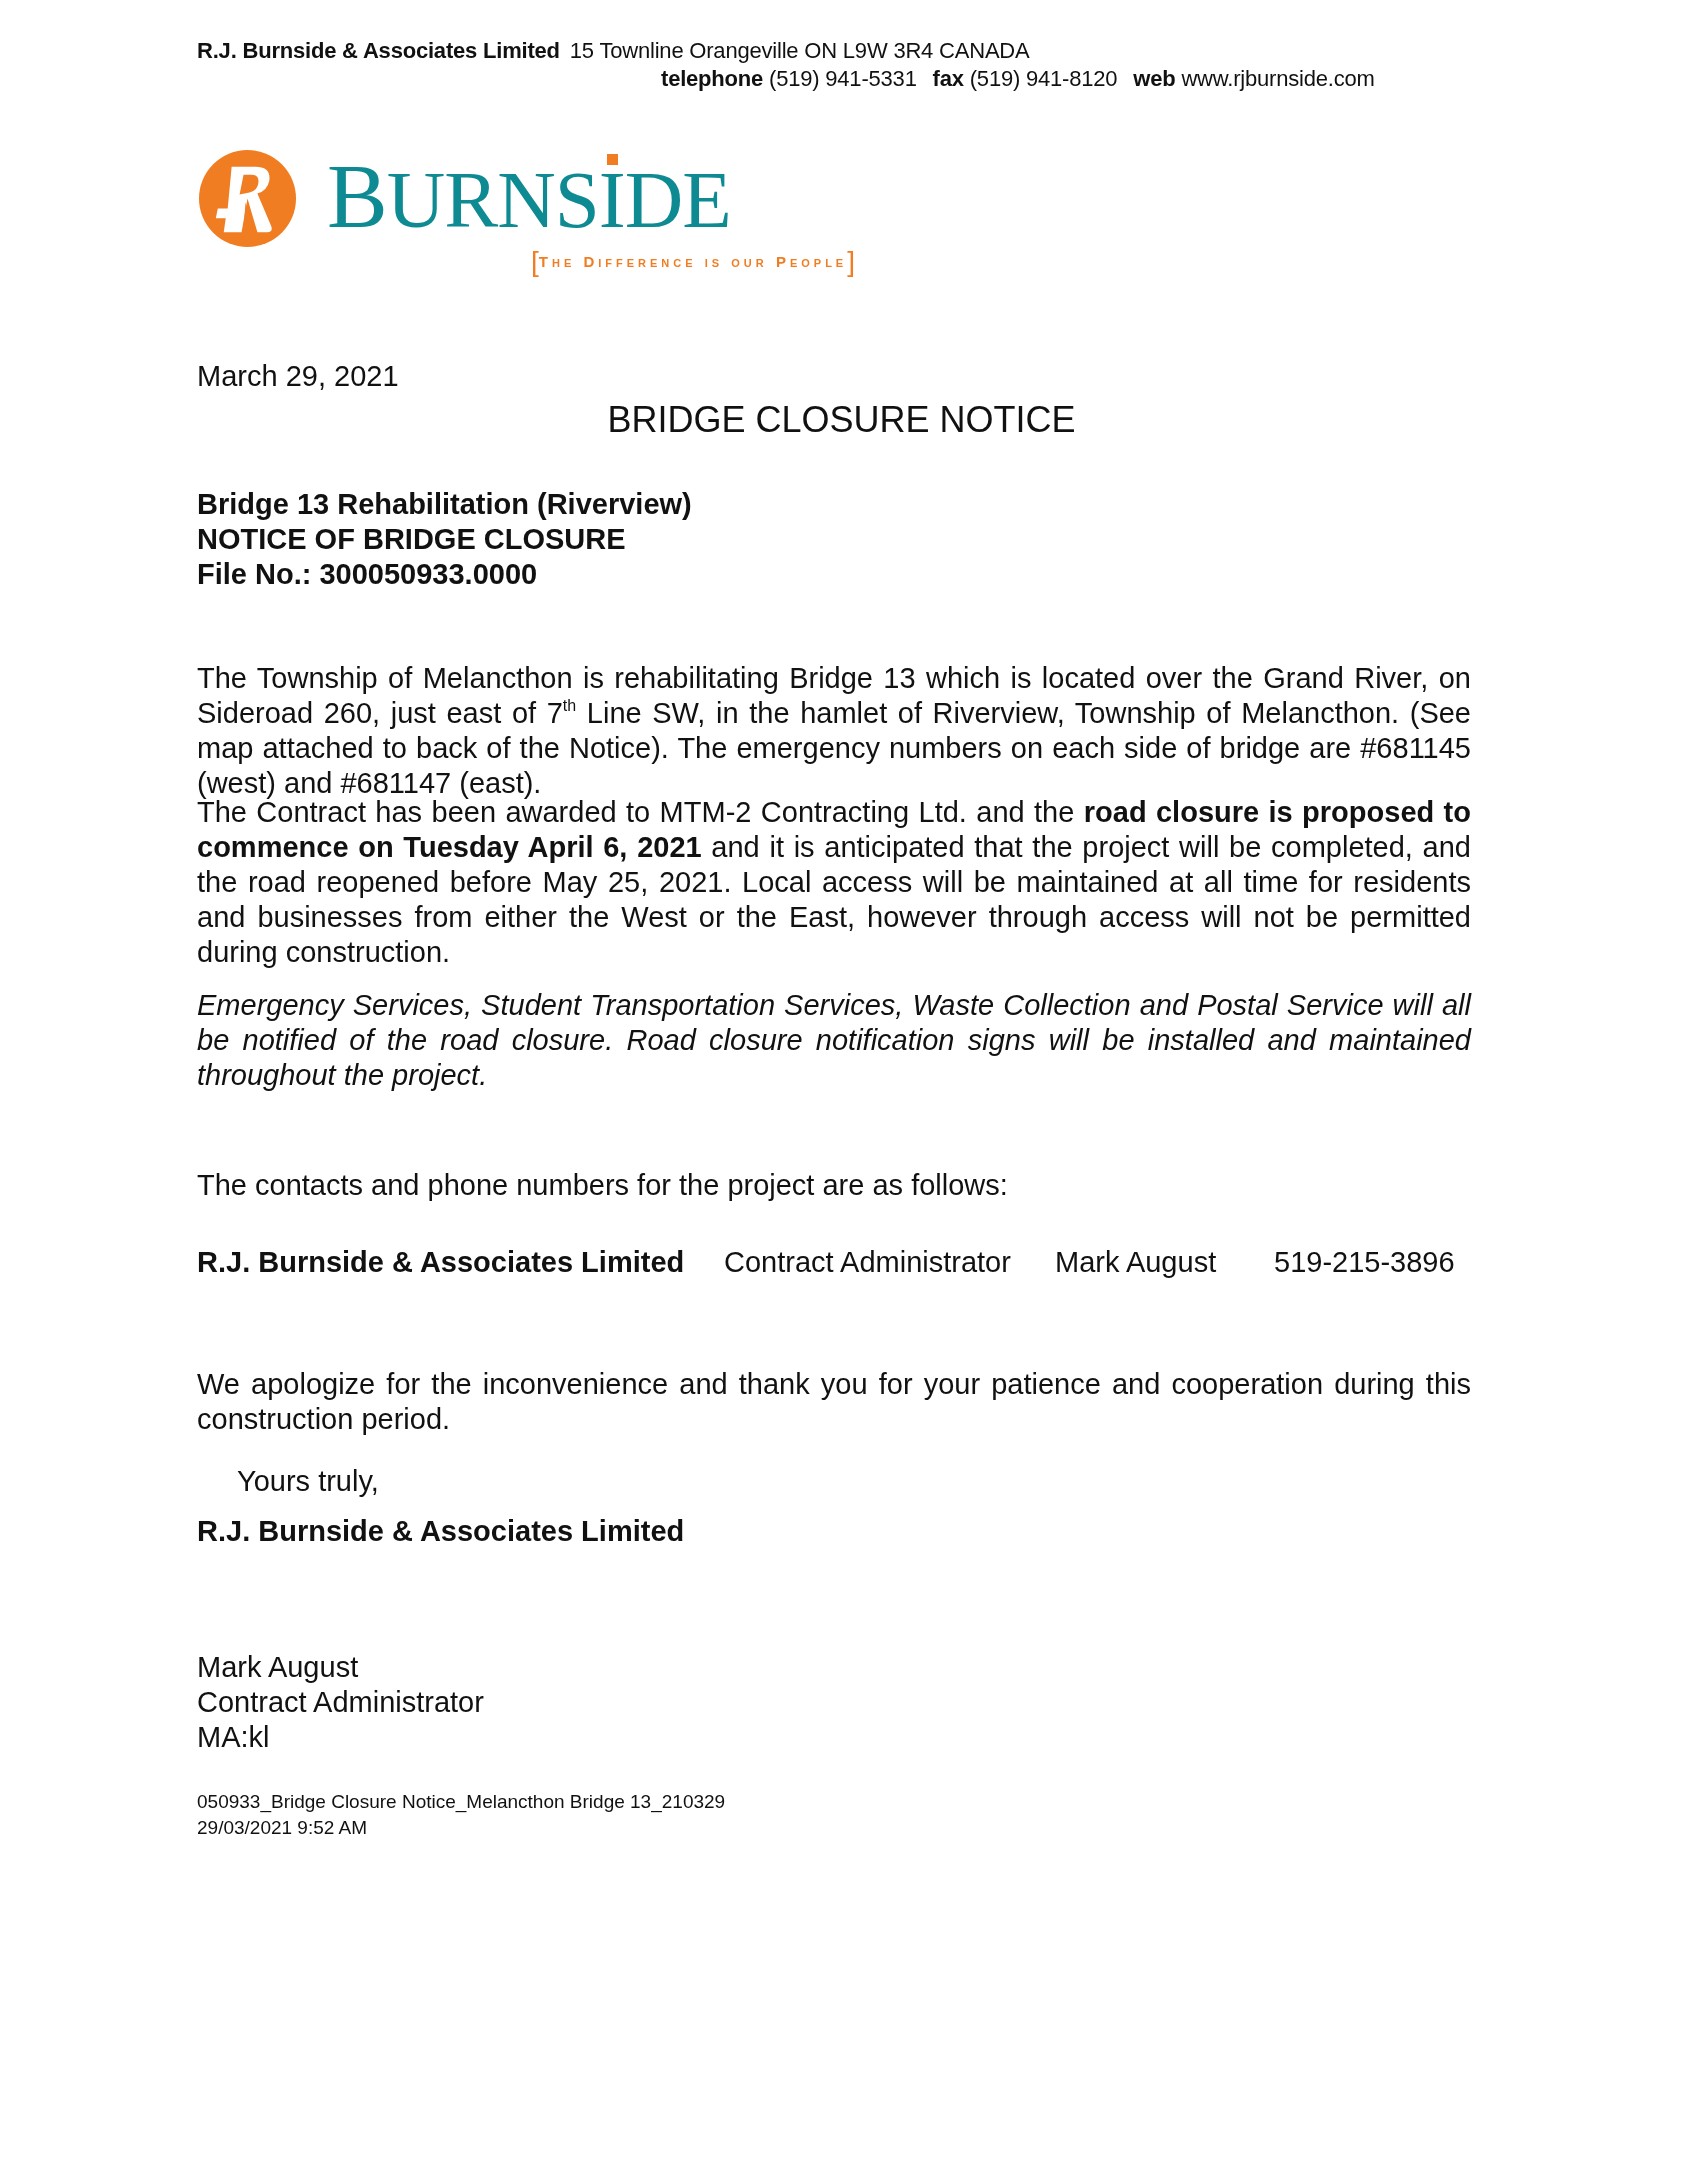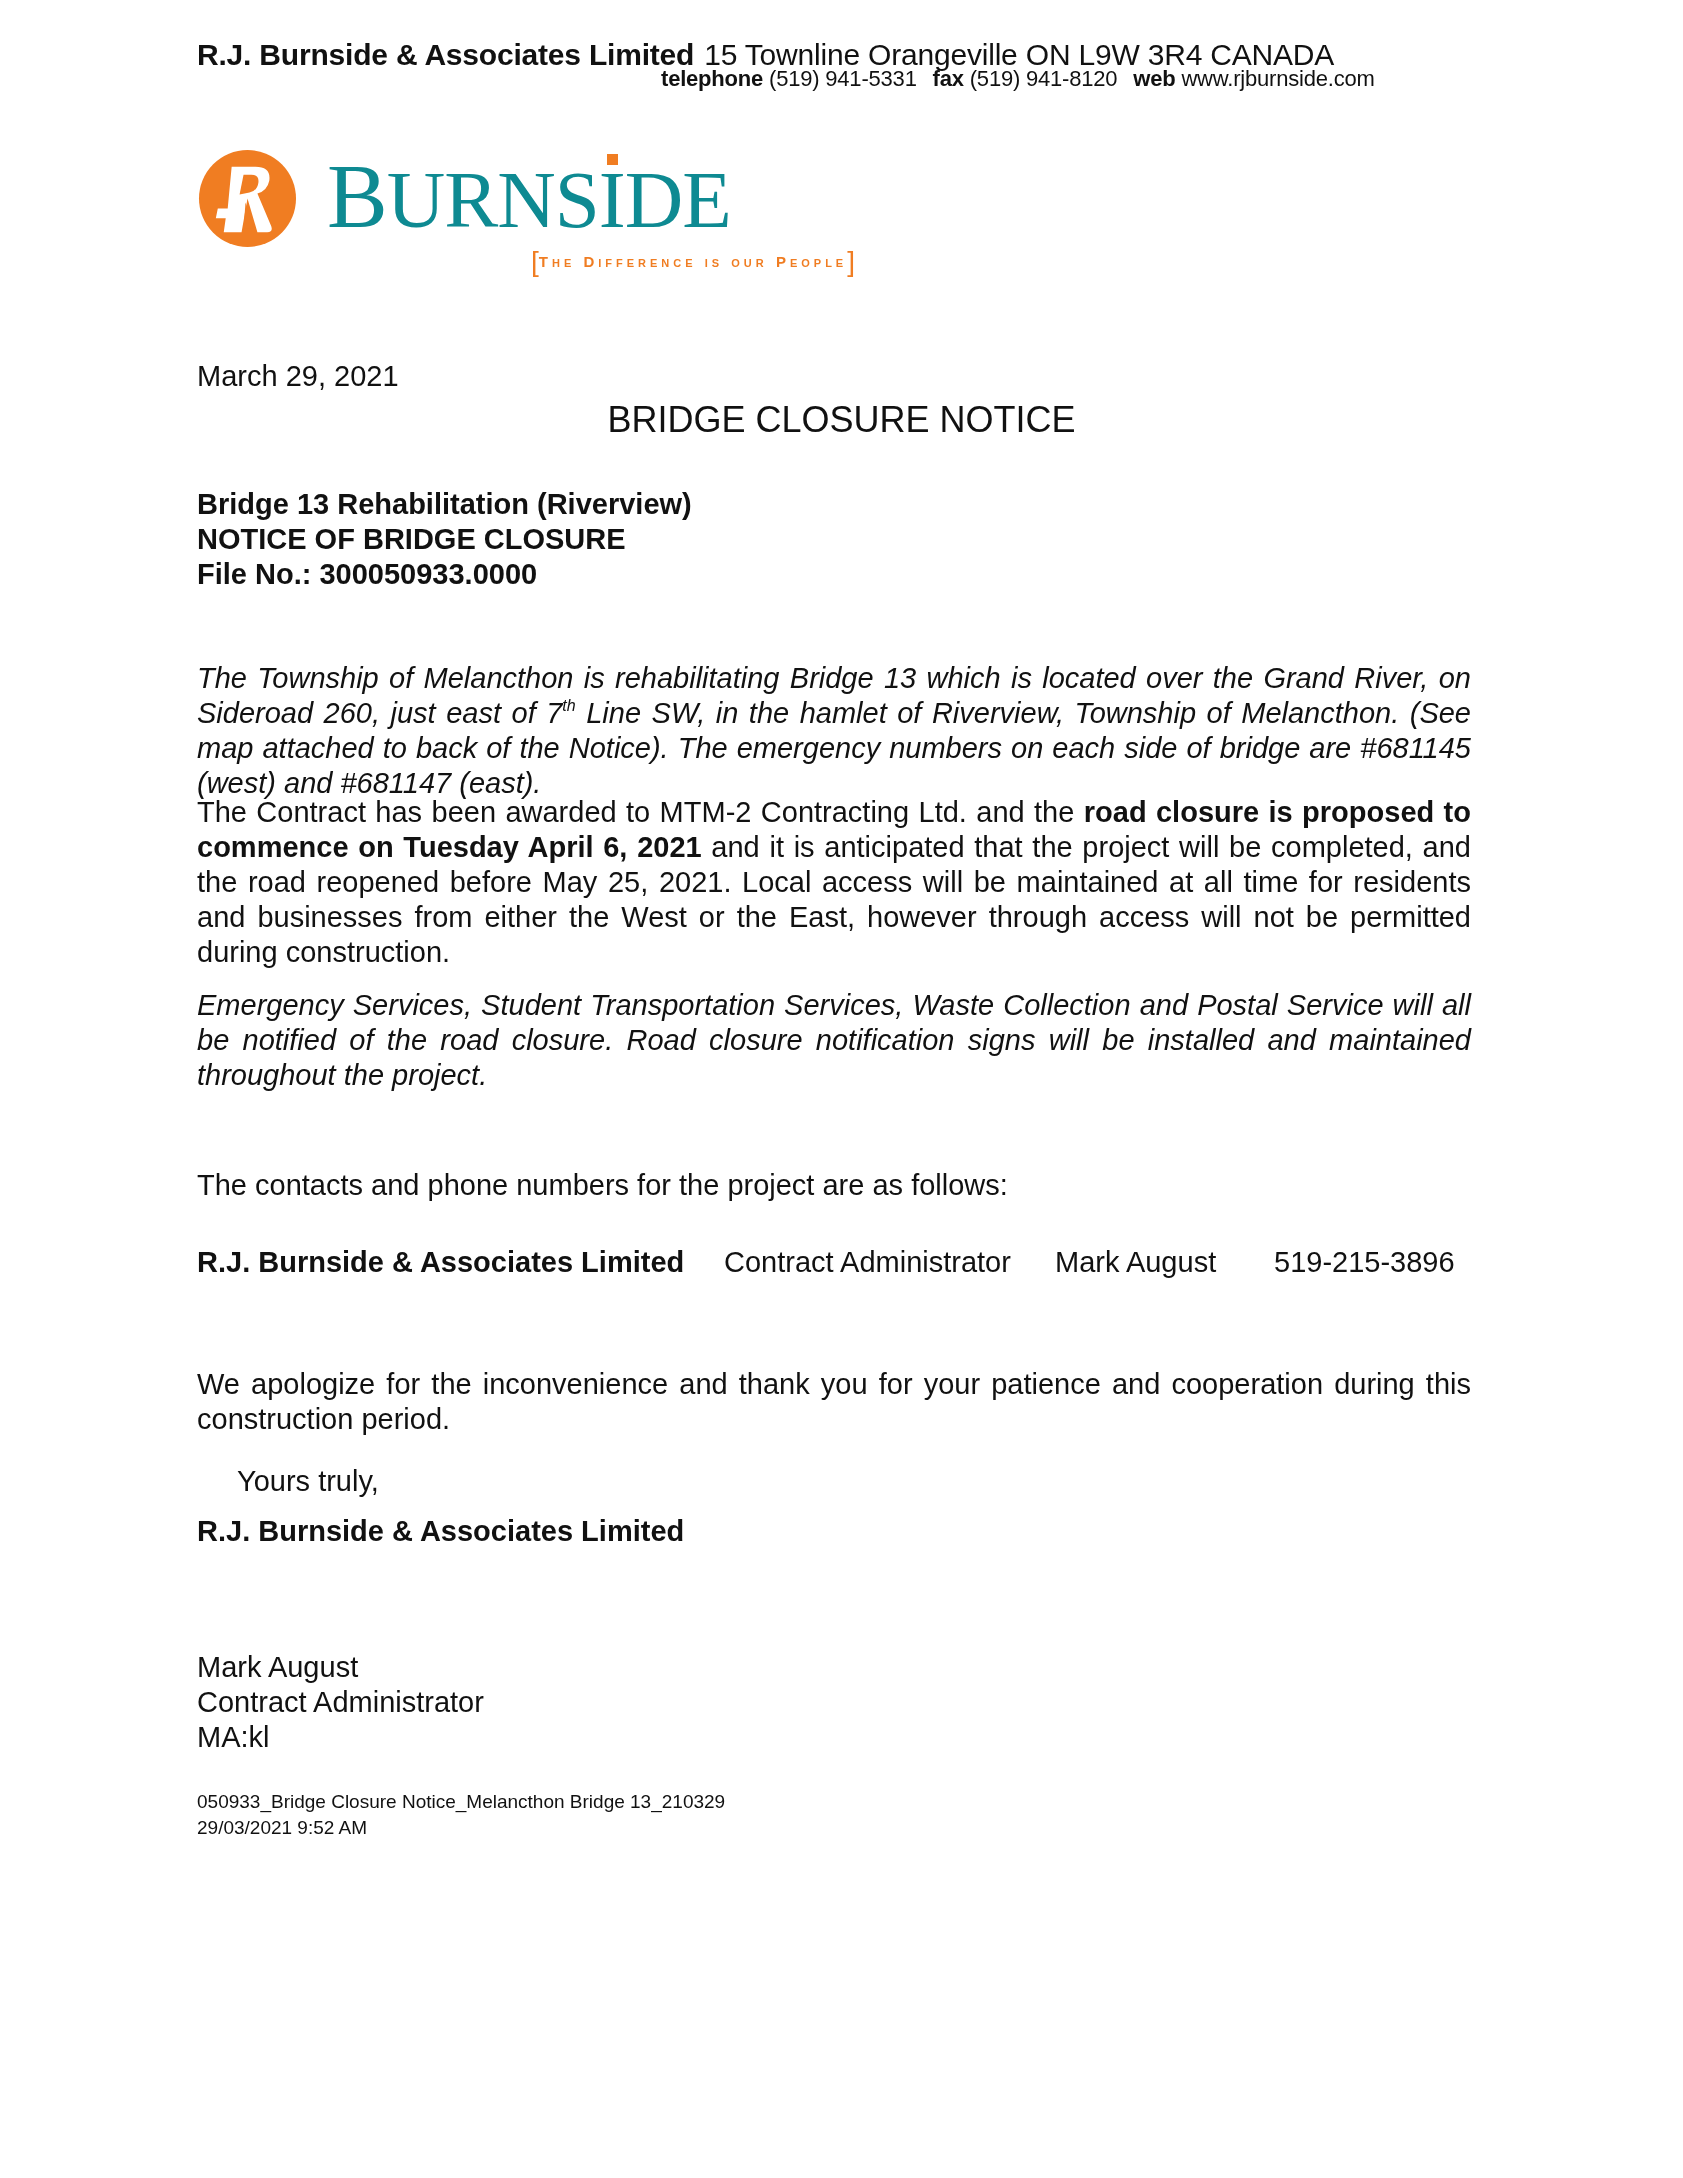--- a/index.html
+++ b/index.html
@@ -6,21 +6,21 @@
     html, body { width: 1683px; height: 2178px; background: #ffffff; }
     body {
       position: relative;
       font-family: "Liberation Sans", sans-serif;
       color: #111111;
       overflow: hidden;
     }
     .abs { position: absolute; }
 
     
-    .lh-line1 { left: 197px; top: 38px; font-size: 30px; white-space: nowrap; letter-spacing: -0.2px; }
+    .lh-line1 { left: 197px; top: 38px; font-size: 22px; white-space: nowrap; letter-spacing: -0.2px; }
     .lh-line2 { left: 661px; top: 66px; font-size: 22px; white-space: nowrap; letter-spacing: -0.2px; }
     .lh-bold { font-weight: bold; }
     .lh-gap { display: inline-block; width: 10px; }
 
     
     .logo-mark { left: 198px; top: 149px; width: 99px; height: 99px; }
     .logo-word {
       left: 327px; top: 156px;
       font-family: "Liberation Serif", serif;
       color: #0e8a92;
@@ -50,21 +50,21 @@
     .date { left: 197px; top: 360px; font-size: 29px; }
     .title { left: 0; width: 1683px; text-align: center; top: 399px; font-size: 36px; padding-left: 0; }
     .title span { display: inline-block; margin-left: 0; }
     .ref-block { left: 197px; top: 487px; font-size: 29px; font-weight: bold; line-height: 35px; }
 
     .para {
       left: 197px; width: 1274px;
       font-size: 29px; line-height: 35px;
       text-align: justify;
     }
-    .p1 { top: 661px; font-style: italic; }
+    .p1 { top: 661px; }
     .p2 { top: 795px; }
     .p3 { top: 988px; font-style: italic; }
     .p4 { top: 1168px; }
     sup { font-size: 16px; vertical-align: 12px; line-height: 0; }
 
     .contacts { left: 197px; top: 1235px; font-size: 29px; }
     .contact-row { display: flex; height: 55px; align-items: center; white-space: nowrap; }
     .c-org { width: 527px; font-weight: bold; }
     .c-role { width: 331px; }
     .c-name { width: 219px; }

